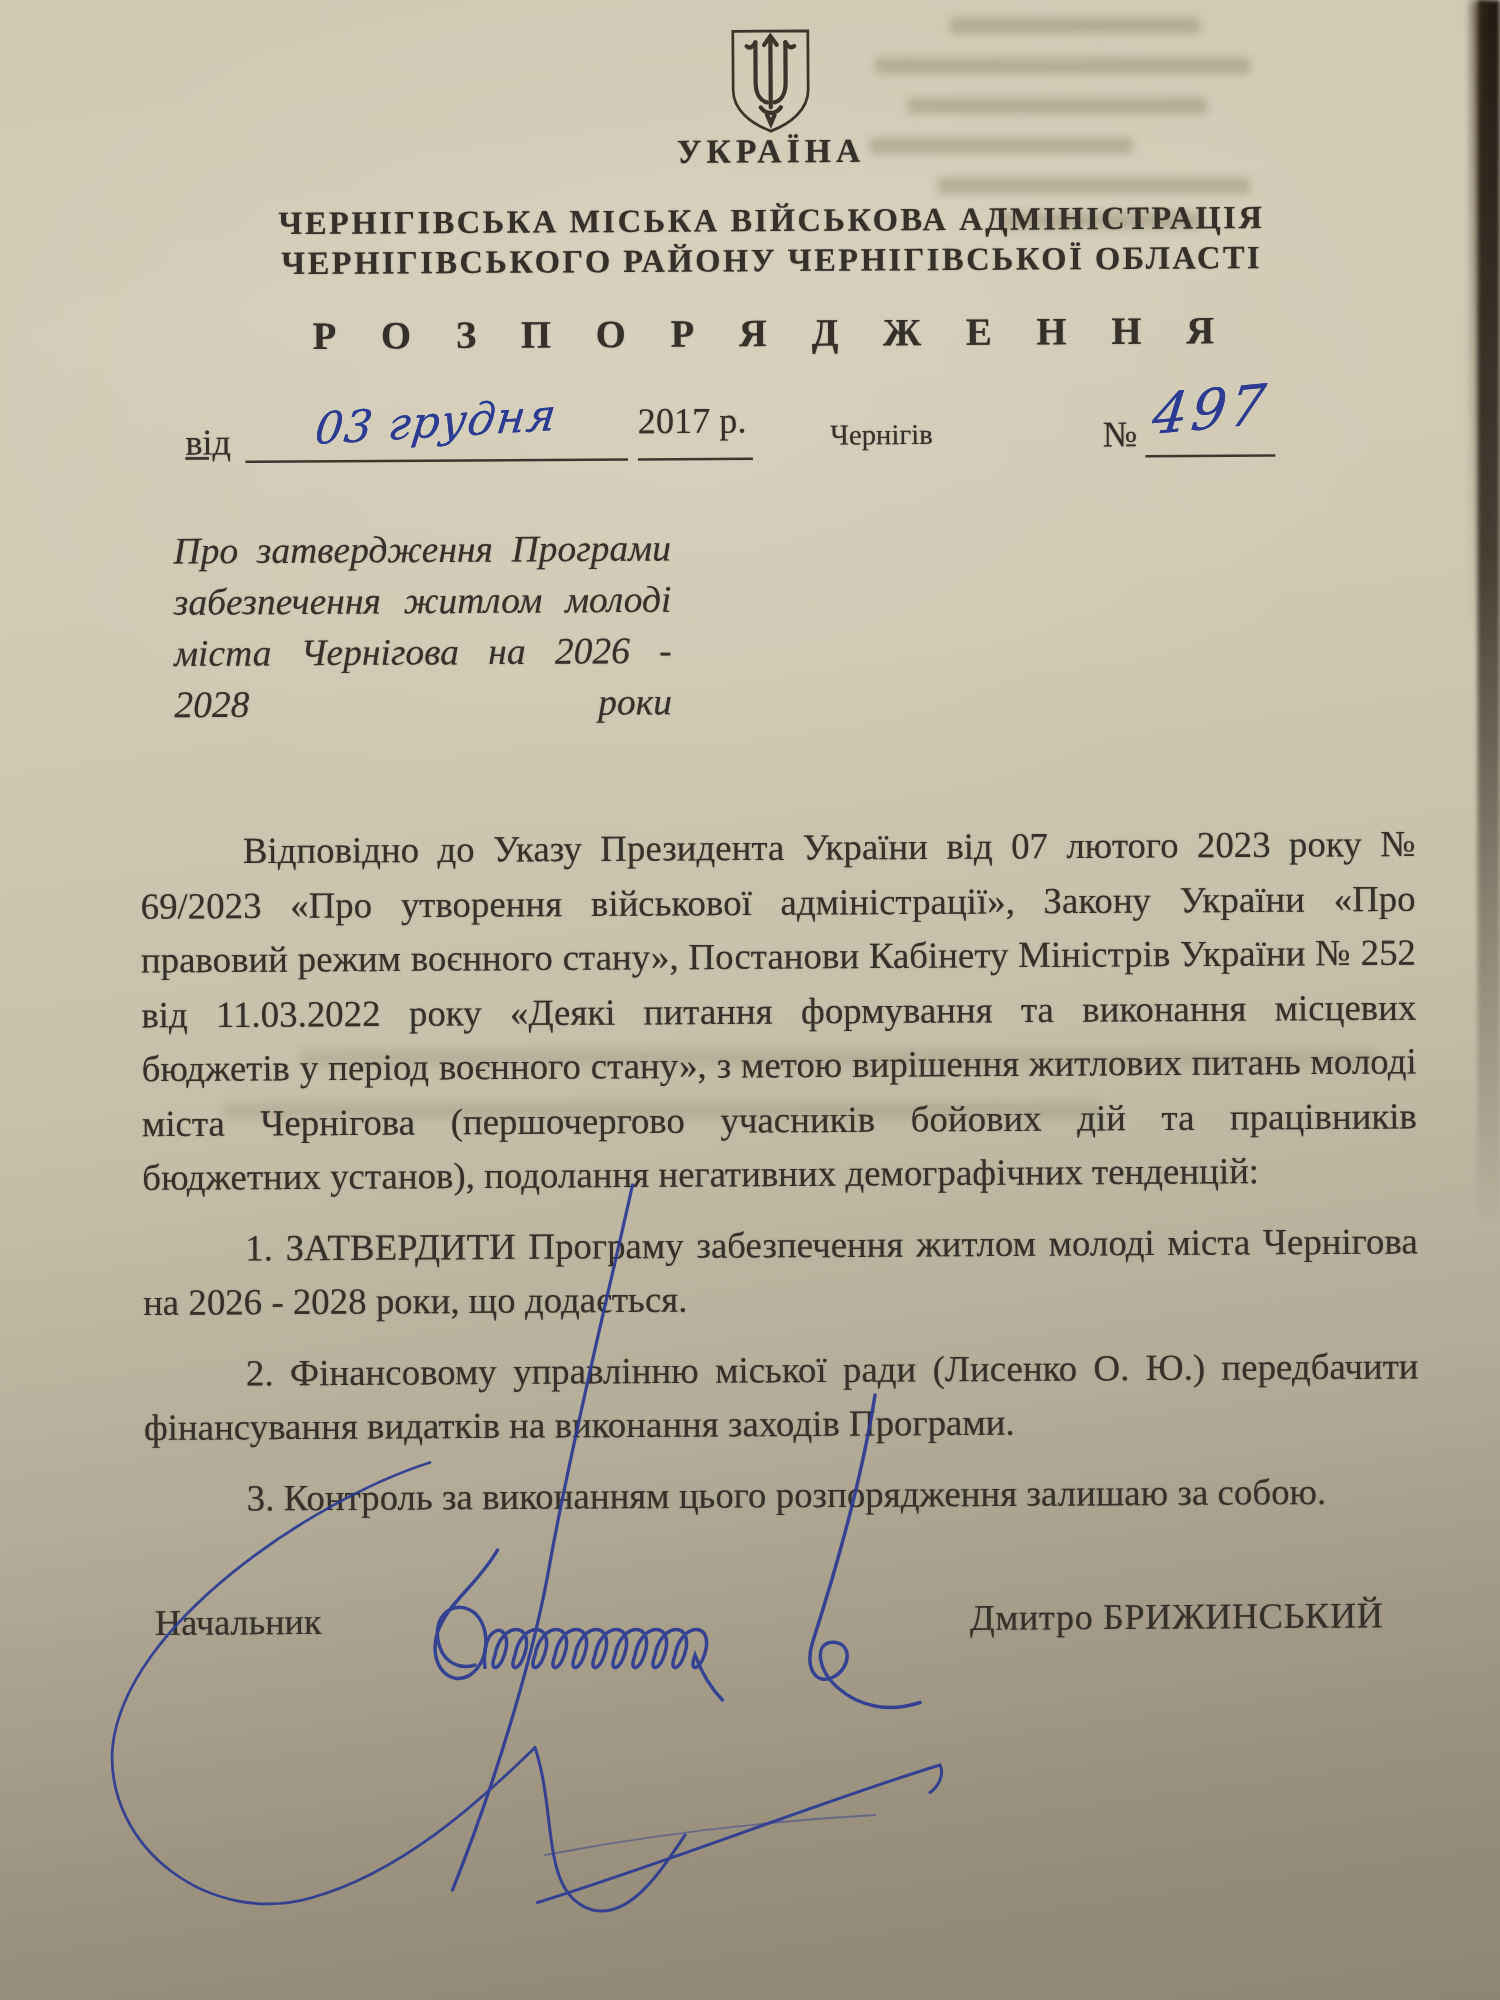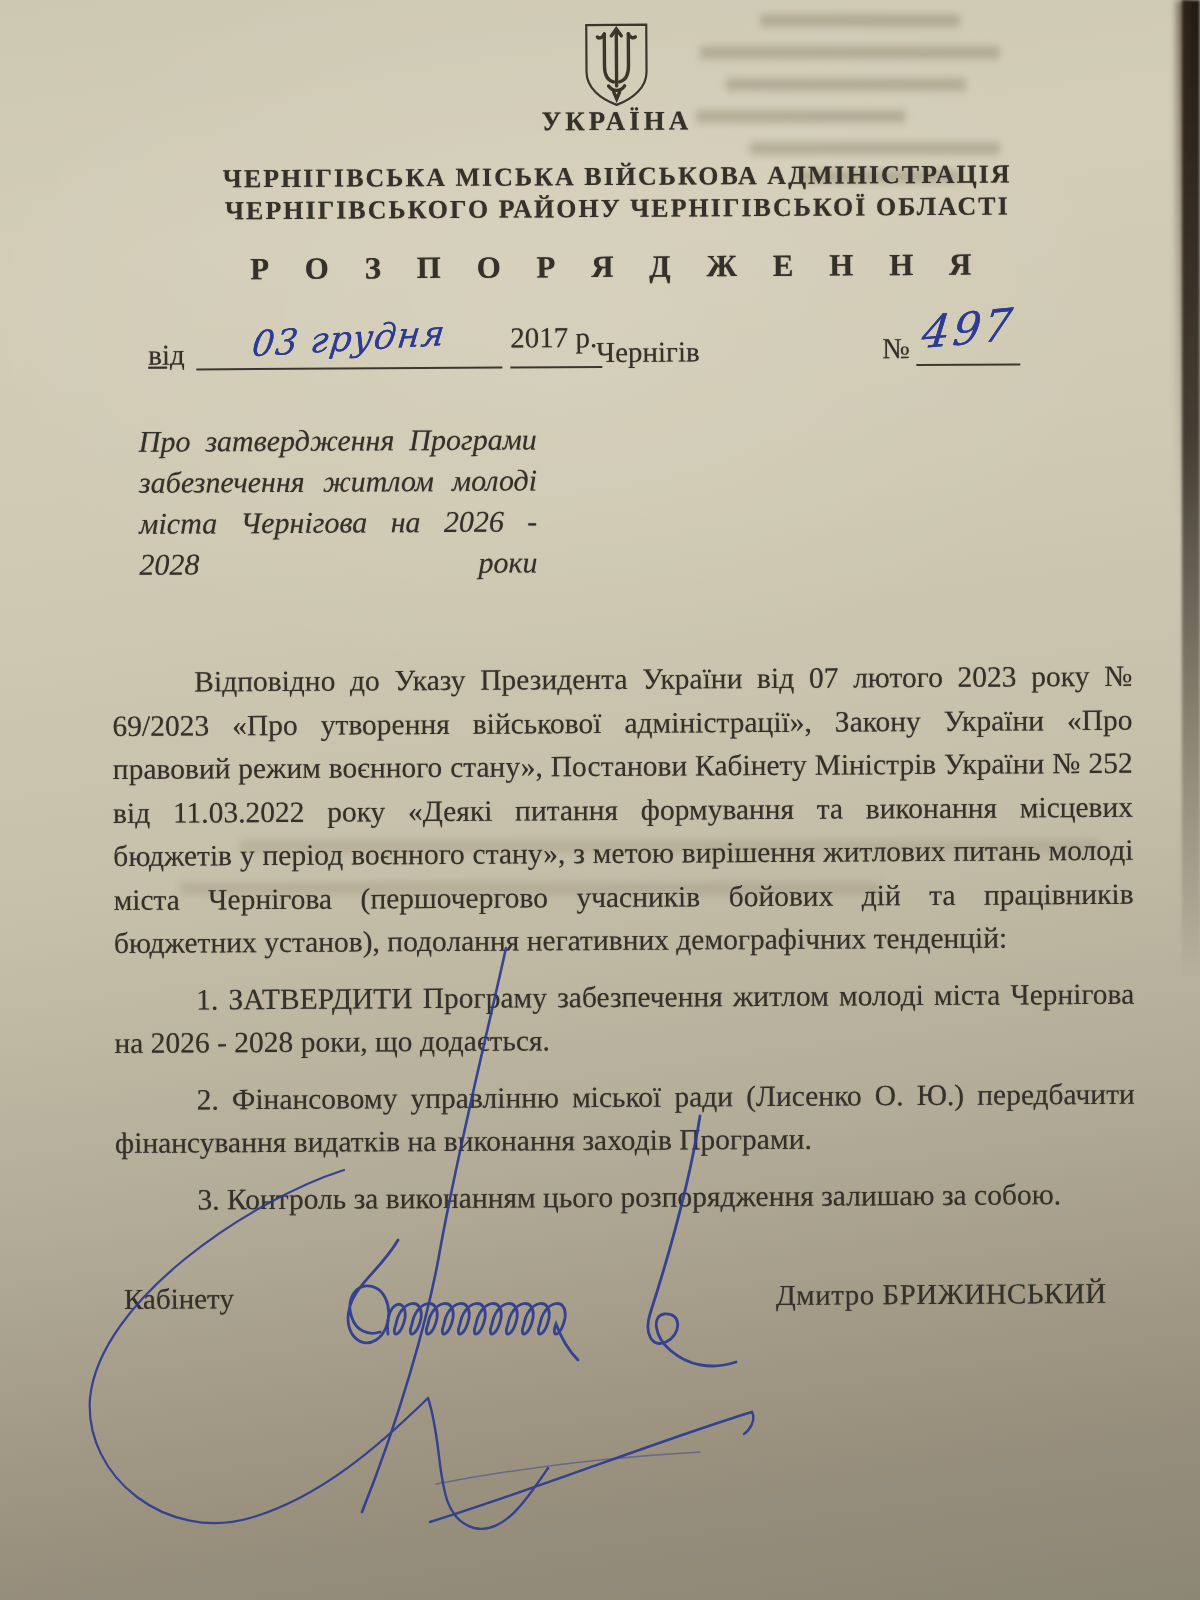--- a/index.html
+++ b/index.html
@@ -46,21 +46,21 @@
   .doctype{position:absolute;left:0;right:0;top:249px;font-weight:bold;font-size:31px;letter-spacing:14px;}
 
   
   .dl-prefix{position:absolute;left:150px;top:336px;font-size:29px;text-decoration:underline;}
   .dl-blank{
     position:absolute;left:198px;top:308px;width:306px;height:58px;
     border-bottom:2.5px solid #3c382f;text-align:center;
   }
   .dl-year{position:absolute;left:512px;top:308px;width:92px;height:58px;
     border-bottom:2.5px solid #3c382f;font-size:29px;line-height:58px;text-align:left;}
-  .dl-city{position:absolute;left:598px;top:336px;width:150px;text-align:left;font-size:29px;}
+  .dl-city{position:absolute;left:598px;top:336px;width:150px;text-align:right;font-size:23px;}
   .dl-no{position:absolute;left:884px;top:334px;font-size:29px;}
   .dl-noblank{
     position:absolute;left:918px;top:300px;width:104px;height:66px;
     border-bottom:2.5px solid #3c382f;text-align:center;
   }
   .hand{
     font-family:"DejaVu Serif", serif;font-style:italic;
     color:#2d3c92;
     display:inline-block;
   }
@@ -144,21 +144,21 @@
 
     <div class="subject">Про затвердження  Програми забезпечення  житлом  молоді міста Чернігова на 2026 - 2028 роки</div>
 
     <div class="bodytext">
       <p>Відповідно до Указу Президента України від 07 лютого 2023 року № 69/2023 «Про утворення військової адміністрації», Закону України «Про правовий режим воєнного стану», Постанови Кабінету Міністрів України № 252 від 11.03.2022 року «Деякі питання формування та виконання місцевих бюджетів у період воєнного стану», з метою вирішення житлових питань молоді міста Чернігова (першочергово учасників бойових дій та працівників бюджетних установ), подолання негативних демографічних тенденцій:</p>
       <p class="item">1. ЗАТВЕРДИТИ Програму забезпечення житлом молоді міста Чернігова на 2026 - 2028 роки, що додається.</p>
       <p class="item">2. Фінансовому управлінню міської ради (Лисенко О. Ю.) передбачити фінансування видатків на виконання заходів Програми.</p>
       <p class="item">3. Контроль за виконанням цього розпорядження залишаю за собою.</p>
     </div>
 
-    <span class="sig-title">Кабінету</span>
+    <span class="sig-title">Начальник</span>
     <span class="sig-name">Дмитро БРИЖИНСЬКИЙ</span>
   </div>
 
   <svg class="ink-svg" width="1200" height="1600" viewBox="0 0 1200 1600" fill="none">
     <g stroke="#2c3a92" stroke-linecap="round" fill="none" opacity="0.92">
 
       <path d="M 506,948 C 488,1030 458,1150 440,1250 C 428,1320 398,1422 362,1512" stroke-width="2.6"></path>
 
       <path d="M 700,1116 C 690,1180 668,1258 650,1314 C 644,1334 652,1348 666,1342 C 682,1334 682,1312 664,1314 C 652,1316 654,1336 670,1350 C 688,1366 712,1370 736,1362" stroke-width="2.8"></path>
 

